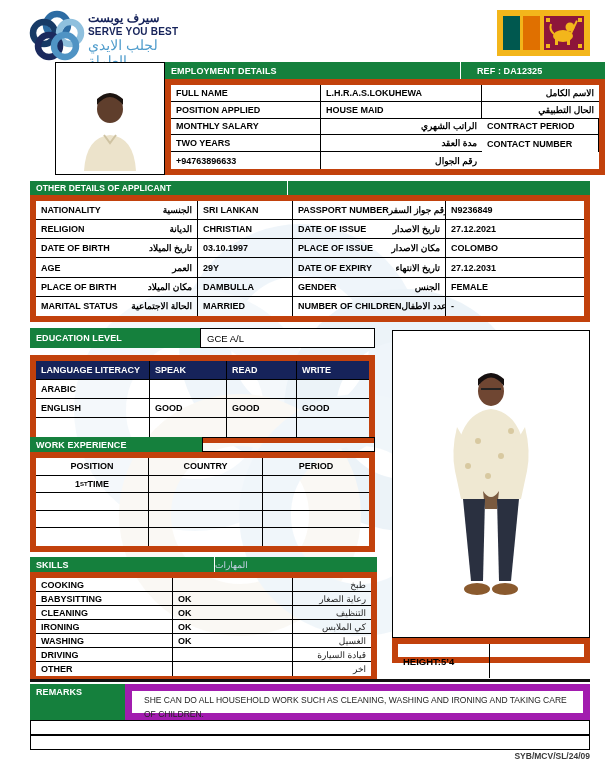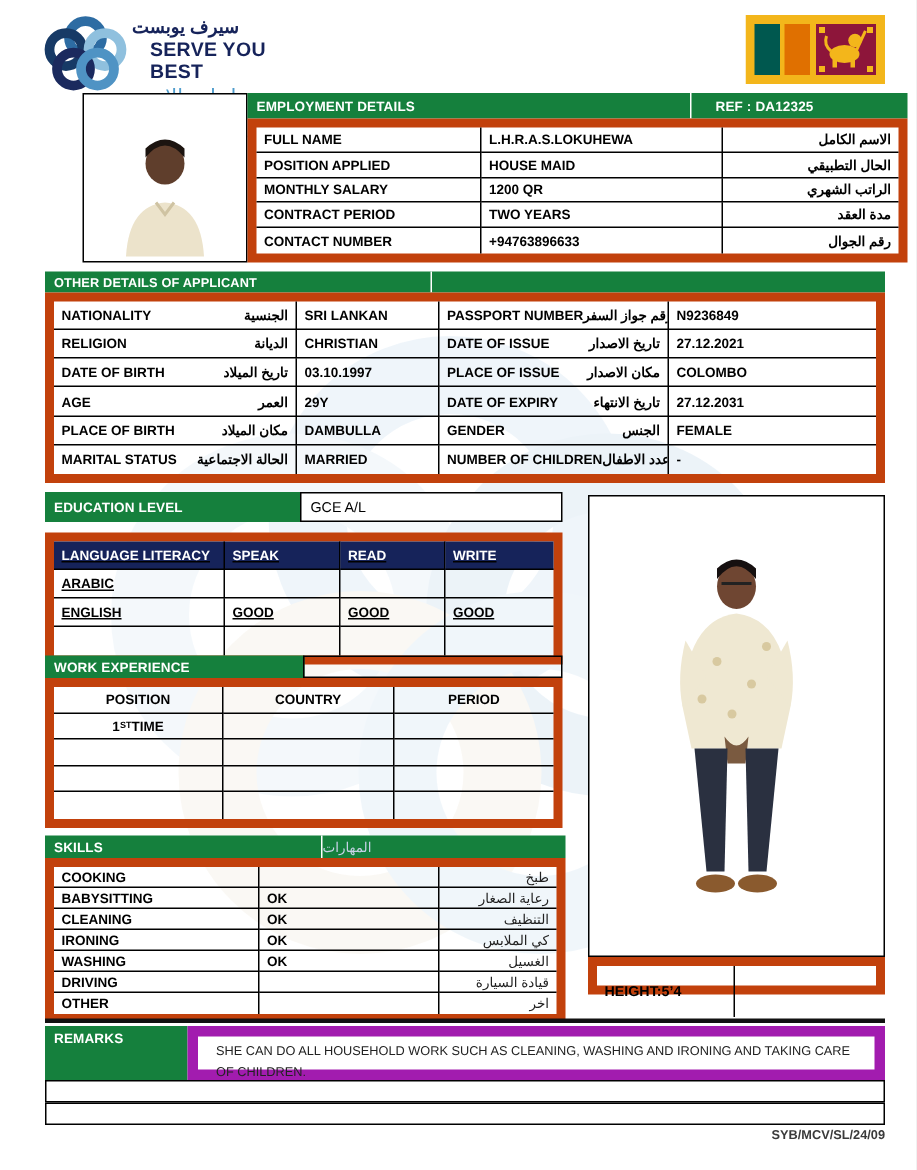--- a/index.html
+++ b/index.html
@@ -44,21 +44,21 @@
 
   <svg class="abs z1" style="left:28px;top:10px;" width="58" height="52" viewBox="0 0 58 52">
     <circle cx="29" cy="15" r="11" fill="none" stroke="#2d6ca3" stroke-width="6.5"></circle>
     <circle cx="16" cy="23" r="11" fill="none" stroke="#173a66" stroke-width="6.5"></circle>
     <circle cx="42" cy="23" r="11" fill="none" stroke="#8fc0de" stroke-width="6.5"></circle>
     <circle cx="21" cy="36" r="11" fill="none" stroke="#1b2a5e" stroke-width="6.5"></circle>
     <circle cx="37" cy="36" r="11" fill="none" stroke="#4f93c4" stroke-width="6.5"></circle>
   </svg>
   <div class="abs z1 brandline" style="left:88px;top:12px;width:110px;">
     <div class="ar b" style="color:#16235a;font-size:12px;text-align:left;direction:rtl;">سيرف يوبست</div>
-    <div class="b" style="color:#16235a;font-size:13px;letter-spacing:.2px;margin-left:12px;">SERVE YOU BEST</div>
+    <div class="b" style="color:#16235a;font-size:10px;letter-spacing:.2px;">SERVE YOU BEST</div>
     <div class="ar" style="color:#4f9ccc;font-size:14px;text-align:left;direction:rtl;">لجلب الايدي العاملة</div>
     <div style="color:#8aa6bc;font-size:5.5px;letter-spacing:.4px;">MANPOWER RECRUITMENT</div>
   </div>
 
   <svg class="abs z1" style="left:497px;top:10px;" width="93" height="46" viewBox="0 0 93 46">
     <rect x="0" y="0" width="93" height="46" fill="#f3b61b"></rect>
     <rect x="6" y="6" width="17" height="34" fill="#00584f"></rect>
     <rect x="26" y="6" width="17" height="34" fill="#e07000"></rect>
     <rect x="47" y="6" width="40" height="34" fill="#8d153a"></rect>
     <rect x="49" y="8" width="4" height="4" fill="#f3b61b"></rect>
@@ -89,21 +89,20 @@
   </div>
   <div class="abs z1 grid" style="left:165px;top:79px;width:440px;height:96px;
               grid-template-columns:150px 161px 1fr;grid-template-rows:repeat(5,1fr);">
     <div class="cell b">FULL NAME</div>
     <div class="cell b">L.H.R.A.S.LOKUHEWA</div>
     <div class="cell lc b ar" style="justify-content:flex-start;">الاسم الكامل</div>
     <div class="cell b">POSITION APPLIED</div>
     <div class="cell b">HOUSE MAID</div>
     <div class="cell lc b ar" style="justify-content:flex-start;">الحال التطبيقي</div>
     <div class="cell b">MONTHLY SALARY</div>
-    <div class="cell b">1200 QR</div>
     <div class="cell lc b ar" style="justify-content:flex-start;">الراتب الشهري</div>
     <div class="cell b">CONTRACT PERIOD</div>
     <div class="cell b">TWO YEARS</div>
     <div class="cell lc b ar" style="justify-content:flex-start;">مدة العقد</div>
     <div class="cell lr b">CONTACT NUMBER</div>
     <div class="cell lr b">+94763896633</div>
     <div class="cell lc lr b ar" style="justify-content:flex-start;">رقم الجوال</div>
   </div>
 
   <div class="abs z1 bar" style="left:30px;top:181px;width:560px;height:14px;font-size:8.5px;">
@@ -179,21 +178,21 @@
       </div>
     <div class="cell lc lr b">-</div>
   </div>
 
   <div class="abs z1 bar" style="left:30px;top:328px;width:170px;height:20px;">
     <span class="pad">EDUCATION LEVEL</span>
   </div>
   <div class="abs z1 valbox" style="left:200px;top:328px;width:175px;height:20px;">GCE A/L</div>
 
   <div class="abs z1 grid" style="left:30px;top:355px;width:345px;height:88px;
-              grid-template-columns:114px 77px 70px 1fr;grid-template-rows:repeat(4,1fr);text-decoration:underline;">
+              grid-template-columns:114px 77px 70px 1fr;grid-template-rows:repeat(4,1fr);">
     <div class="cell navyc">LANGUAGE LITERACY</div>
     <div class="cell navyc">SPEAK</div>
     <div class="cell navyc">READ</div>
     <div class="cell lc navyc">WRITE</div>
     <div class="cell b">ARABIC</div>
     <div class="cell"></div>
     <div class="cell"></div>
     <div class="cell lc"></div>
     <div class="cell b">ENGLISH</div>
     <div class="cell b">GOOD</div>

